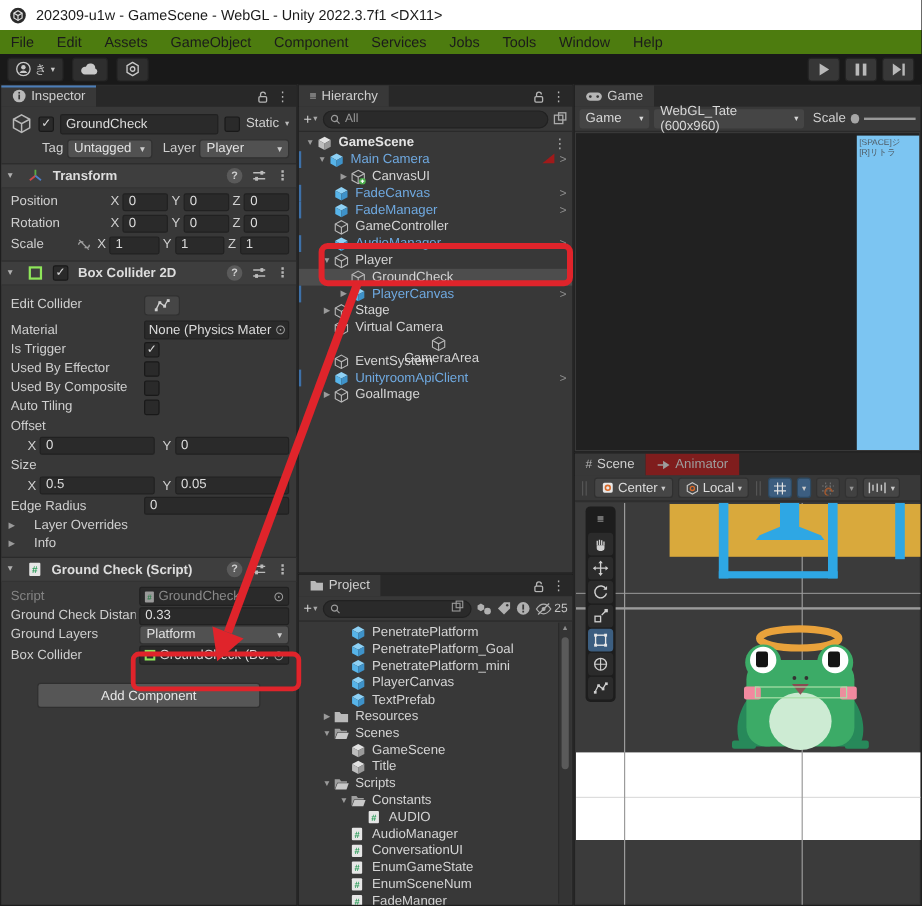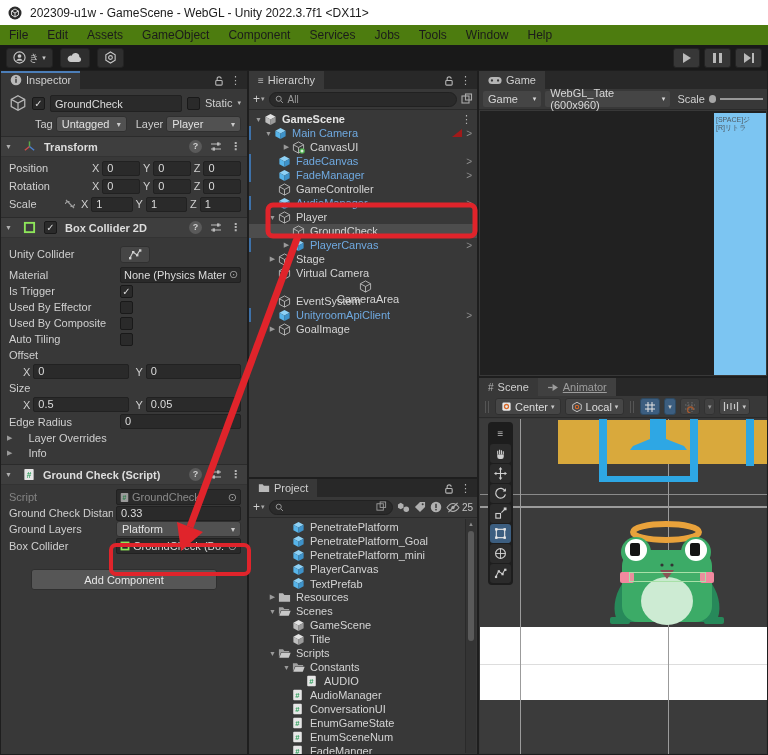--- a/index.html
+++ b/index.html
@@ -25,21 +25,21 @@
   .pausebars i { display:block; width:3px; height:10px; background:#b9b9b9; }
   .stepwrap { display:flex; align-items:center; gap:1px; }
   .stepbar { width:2px; height:10px; background:#b9b9b9; }
 
   
   .workspace { position:absolute; left:0; top:70px; width:768px; height:685px; background:#191919; }
   .panel { position:absolute; background:#383838; border:1px solid #1e1e1e; overflow:hidden; }
   .tabsrow { height:18px; background:#282828; display:flex; align-items:flex-end; }
   .tab { height:18px; background:#383838; display:flex; align-items:center; gap:4px; padding:0 9px;
     font-size:11px; color:#cfcfcf; }
-  .tab.inactive { background:#404040; color:#9d9d9d;text-decoration:underline; }
+  .tab.inactive { background:#7f1d1d; color:#9d9d9d; }
   .tab.focused { box-shadow:inset 0 2px 0 #4c7eb8; }
   .tabsrow .winicons { margin-left:auto; display:flex; align-items:center; gap:6px; padding:0 6px 2px 0; color:#aaaaaa; }
   .kebab { font-size:11px; color:#b5b5b5; }
   .subtoolbar { height:21px; background:#383838; border-bottom:1px solid #2a2a2a;
     display:flex; align-items:center; padding:0 4px; gap:4px; }
 
   
   .irow { display:flex; align-items:center; min-height:16px; padding:0 6px 0 8px; font-size:11px; color:#cfcfcf; gap:3px; }
   .ilabel { width:108px; flex-shrink:0; white-space:nowrap; overflow:hidden; }
   .ilabel.dim { color:#848484; }
@@ -285,21 +285,21 @@
         <span class="qicon">?</span>
         <svg width="12" height="11" viewBox="0 0 12 11">
           <path d="M1 3h10M1 8h10" stroke="#bbbbbb" stroke-width="1.2"></path>
             <rect x="7" y="1.4" width="2.4" height="3.2" fill="#bbbbbb"></rect>
             <rect x="2.6" y="6.4" width="2.4" height="3.2" fill="#bbbbbb"></rect>
         </svg>
         <span class="kebab">⋮</span>
       </div>
       <div style="padding:4px 0 4px">
         <div class="irow" style="height:24px">
-          <span class="ilabel">Unity Collider</span>
+          <span class="ilabel">Edit Collider</span>
           <span class="stbtn" style="width:30px;justify-content:center">
             <svg width="14" height="11" viewBox="0 0 14 11">
               <path d="M2 9L5 3l4 3 3-5" fill="none" stroke="#cfcfcf" stroke-width="1.1"></path>
               <rect x="1" y="8" width="2.4" height="2.4" fill="#cfcfcf"></rect>
                 <rect x="4" y="2" width="2.4" height="2.4" fill="#cfcfcf"></rect>
                 <rect x="8" y="5" width="2.4" height="2.4" fill="#cfcfcf"></rect>
                 <rect x="11" y="0.3" width="2.4" height="2.4" fill="#cfcfcf"></rect>
             </svg>
           </span>
         </div>

